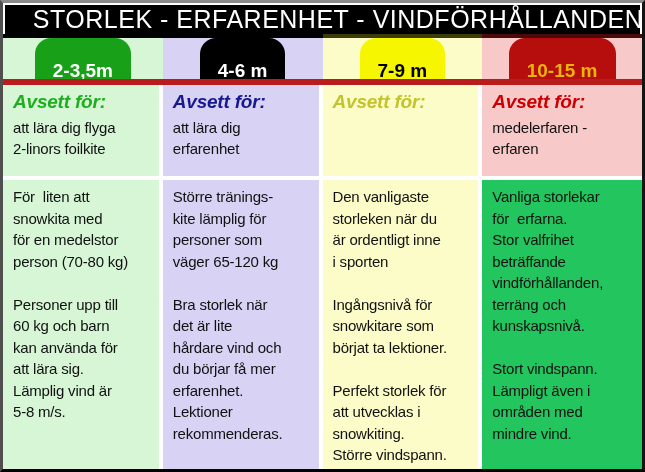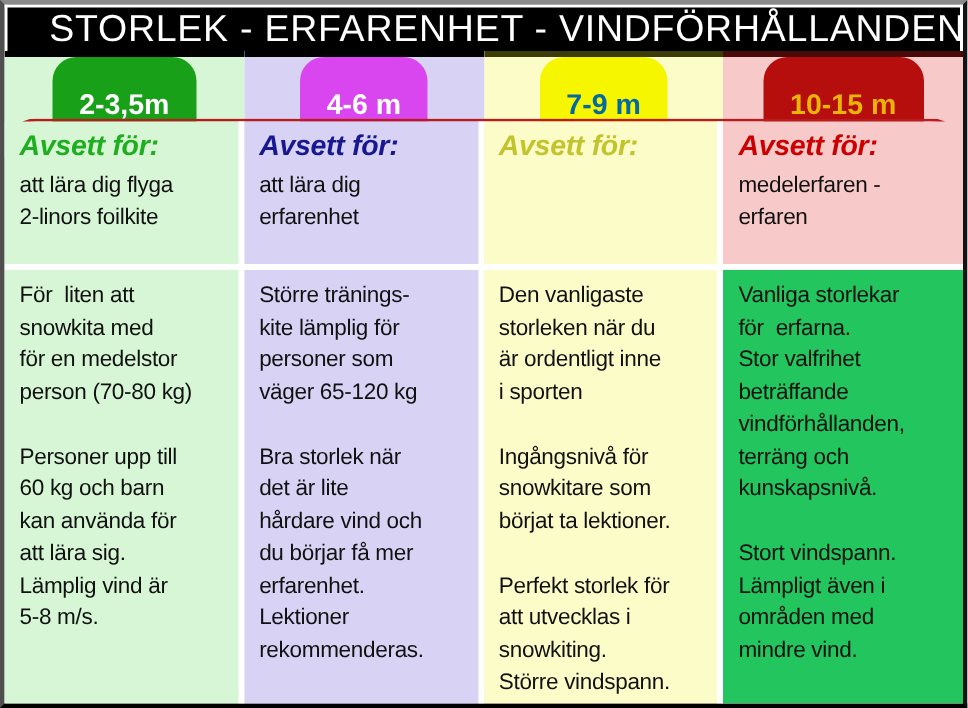--- a/index.html
+++ b/index.html
@@ -55,24 +55,23 @@
     padding: 23px 18px;
     font-weight: bold;
     font-size: 19px;
     line-height: 1.1;
     white-space: nowrap;
   }
 
   .row-avsett {
     flex: none;
     height: 97px;
-    border-top: 2px solid #b91c1c;
+    border-top: 6px solid #b91c1c;
     display: grid;
     grid-template-columns: repeat(4, 1fr);
-    border-radius: 21px;
   }
   .row-desc {
     flex: 1;
     border-top: 4px solid #ffffff;
     display: grid;
     grid-template-columns: repeat(4, 1fr);
   }
   .cell {
     padding: 5px 2px 0 10px;
     overflow: hidden;
@@ -113,24 +112,24 @@
 
   <div class="header">
     <div class="title">STORLEK - ERFARENHET - VINDFÖRHÅLLANDEN</div>
   </div>
 
   <div class="row-badges">
     <div class="badge-cell" style="background: rgb(214, 246, 214); border-top-color: rgb(0, 0, 0);">
       <span class="pill" style="background: rgb(24, 160, 24); color: rgb(255, 255, 255);">2-3,5m</span>
     </div>
     <div class="badge-cell" style="background: rgb(216, 210, 244); border-top-color: rgb(0, 0, 0);">
-      <span class="pill" style="background: #d946ef; color: rgb(255, 255, 255);">4-6 m</span>
+      <span class="pill" style="background: #000000; color: rgb(255, 255, 255);">4-6 m</span>
     </div>
     <div class="badge-cell" style="background: rgb(252, 252, 200); border-top-color: rgb(60, 60, 8);">
-      <span class="pill" style="background: rgb(246, 246, 0); color: #0369a1;">7-9 m</span>
+      <span class="pill" style="background: rgb(246, 246, 0); color: #000000;">7-9 m</span>
     </div>
     <div class="badge-cell" style="background: rgb(248, 201, 201); border-top-color: rgb(74, 10, 10);">
       <span class="pill" style="background: rgb(182, 13, 13); color: #eab308;">10-15 m</span>
     </div>
   </div>
 
   <div class="row-avsett">
     <div class="cell" style="background: rgb(214, 246, 214);">
       <div class="heading" style="color: rgb(31, 174, 31);">Avsett för:</div>
       <div class="intended-text">att lära dig flyga

